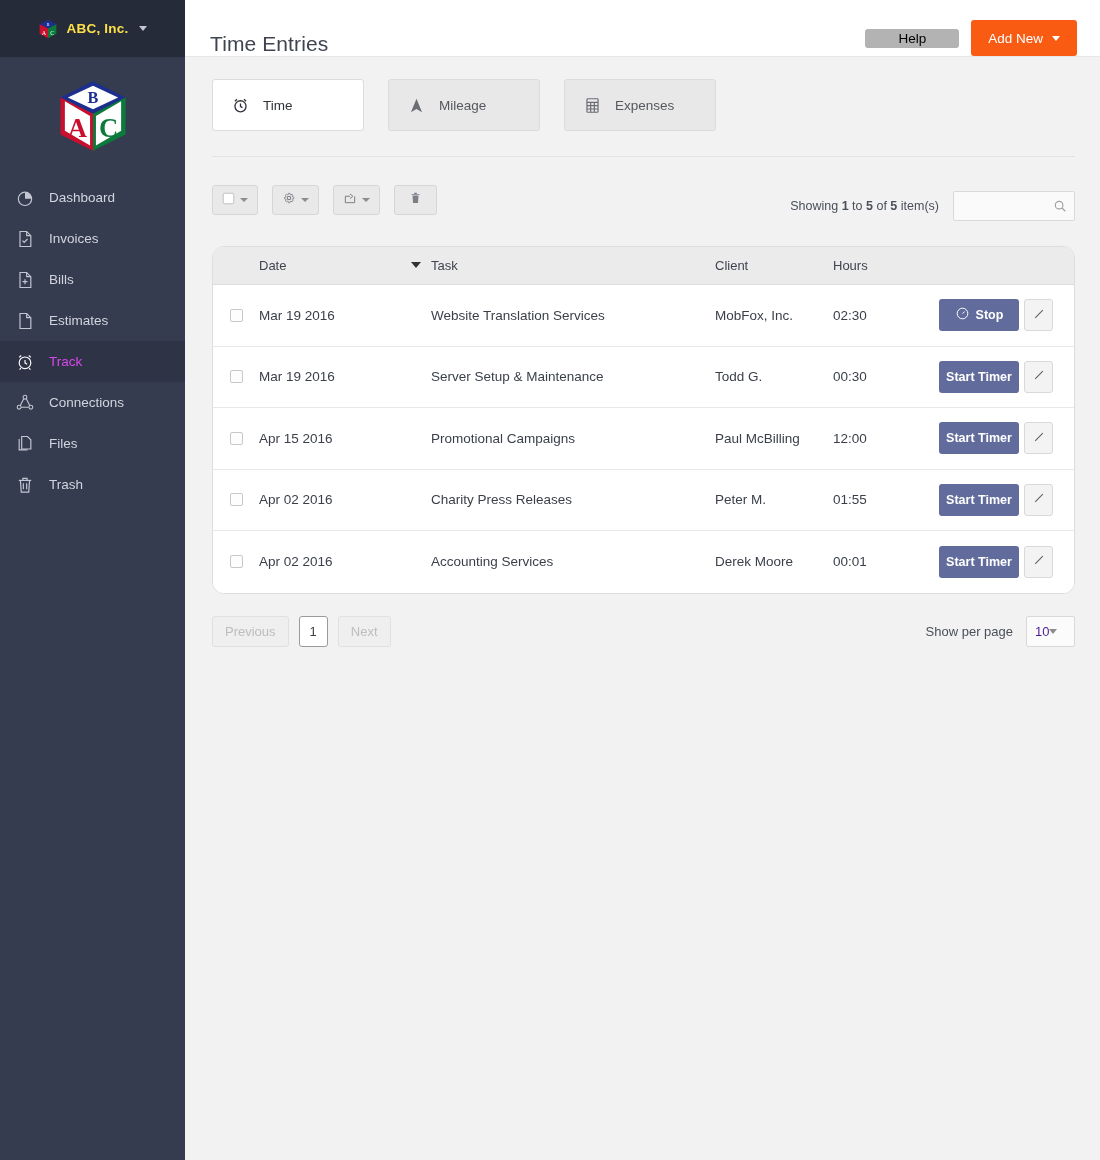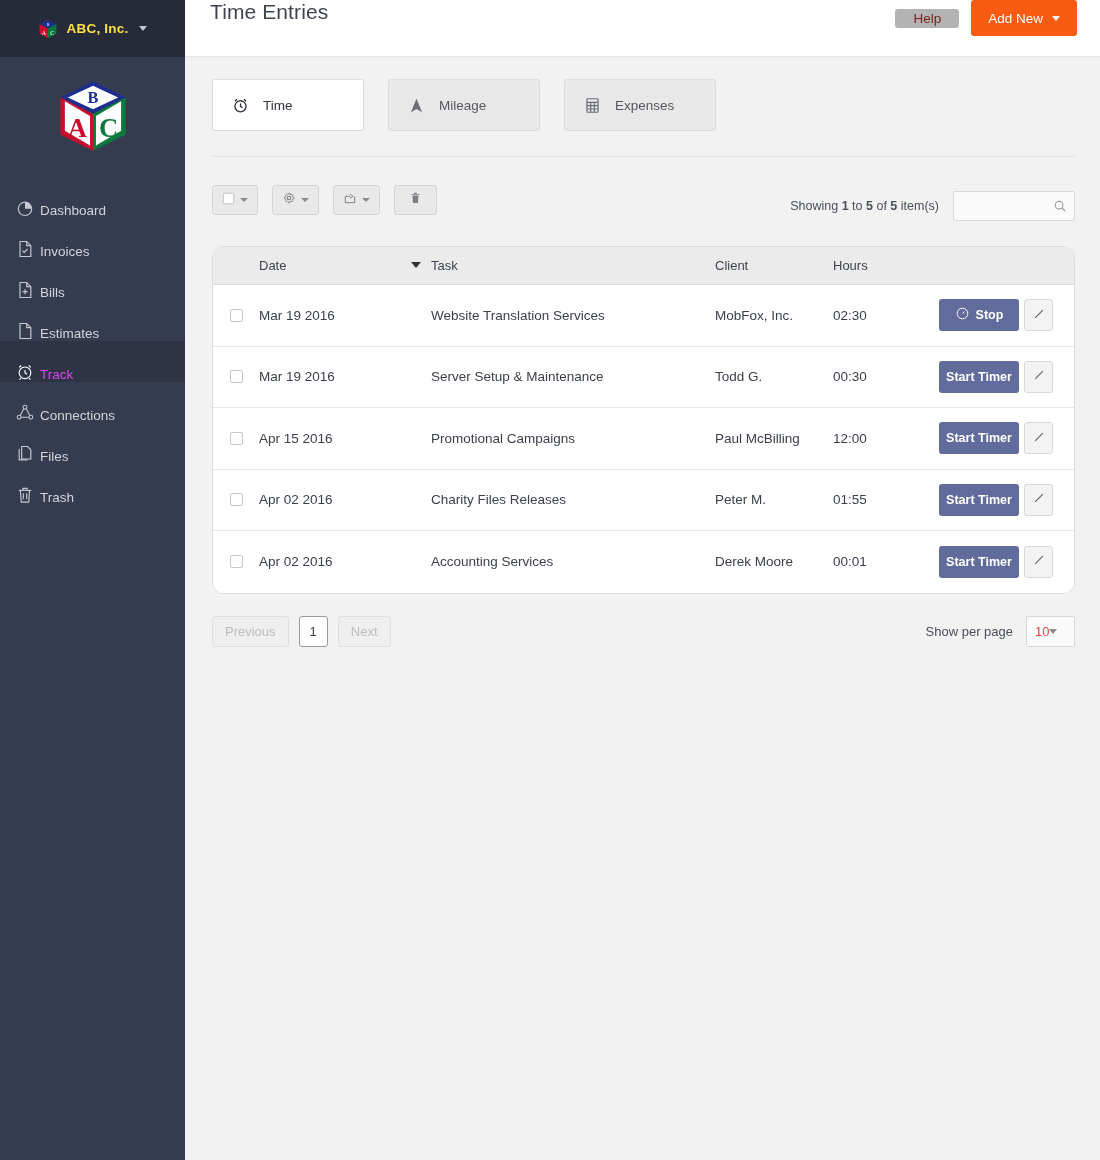--- a/index.html
+++ b/index.html
@@ -47,62 +47,62 @@
     display: flex;
     align-items: center;
     justify-content: center;
   }
   .logo-cube { width: 74px; height: 74px; }
 
   .nav { margin-top: 2px; }
   .nav-item {
     height: 41px;
     display: flex;
-    align-items: flex-end;
+    align-items: center;
     padding-left: 15px;
-    gap: 5px;
+    gap: 14px;
     color: #d2d5dd;
     font-size: 13.5px;
     cursor: pointer;
   }
   .nav-item.active { background: #2e3445; color: #d946ef; }
   .nav-ico { width: 20px; height: 20px; flex: 0 0 20px; display: block; }
   .nav-ico svg { display: block; }
 
   
   .main {
     flex: 1 1 auto;
     height: 1160px;
     background: #f2f2f2;
     position: relative;
     overflow: hidden;
   }
   .topbar {
     height: 57px;
     background: #ffffff;
     display: flex;
-    align-items: flex-start;
+    align-items: flex-end;
     padding: 0 23px 0 25px;
     border-bottom: 1px solid #e7e7e7;
   }
   .page-title {
     font-size: 21px;
     color: #3f4450;
     font-weight: normal;
     letter-spacing: .1px;
   }
   .topbar-actions { margin-left: auto; display: flex; align-items: center; gap: 12px; }
   .btn-help {
     background: #b3b3b3;
-    color: #7f1d1d;
+    color: #000000;
     border: none;
     border-radius: 3px;
     font-size: 13.5px;
     height: 19px;
-    padding: 0 18px;
+    padding: 0 33px;
     font-family: inherit;
     cursor: pointer;
   }
   .btn-addnew {
     background: #f95b13;
     color: #ffffff;
     border: none;
     border-radius: 3px;
     font-size: 13.5px;
     height: 36px;
@@ -320,21 +320,21 @@
     width: 49px;
     height: 31px;
     border: 1px solid #d9d9d9;
     border-radius: 2px;
     background: #fbfbfb;
     display: flex;
     align-items: center;
     justify-content: space-between;
     padding: 0 17px 0 8px;
     font-size: 13px;
-    color: #ef4444;
+    color: #4c1d95;
     cursor: pointer;
   }
   .perpage-sel .caret-g {
     width: 0; height: 0;
     border-left: 4.5px solid transparent;
     border-right: 4.5px solid transparent;
     border-top: 5px solid #8c8c8c;
   }
 </style>
 </head>
@@ -662,21 +662,21 @@
               </span>
             </button>
           </div>
         </div>
 
         <div class="t-row">
           <div class="c-check">
             <span class="chk"></span>
           </div>
           <div class="c-date">Apr 02 2016</div>
-          <div class="c-task">Charity Files Releases</div>
+          <div class="c-task">Charity Press Releases</div>
           <div class="c-client">Peter M.</div>
           <div class="c-hours">01:55</div>
           <div class="c-act">
             <button class="btn-timer">Start Timer</button>
             <button class="btn-edit">
               <span>
                 <svg width="14" height="14" viewBox="0 0 24 24" fill="none" stroke="#5f6166" stroke-width="1.9">
                     <path d="M5.5 18.5L18.5 5.5"></path>
                   </svg>
               </span>

